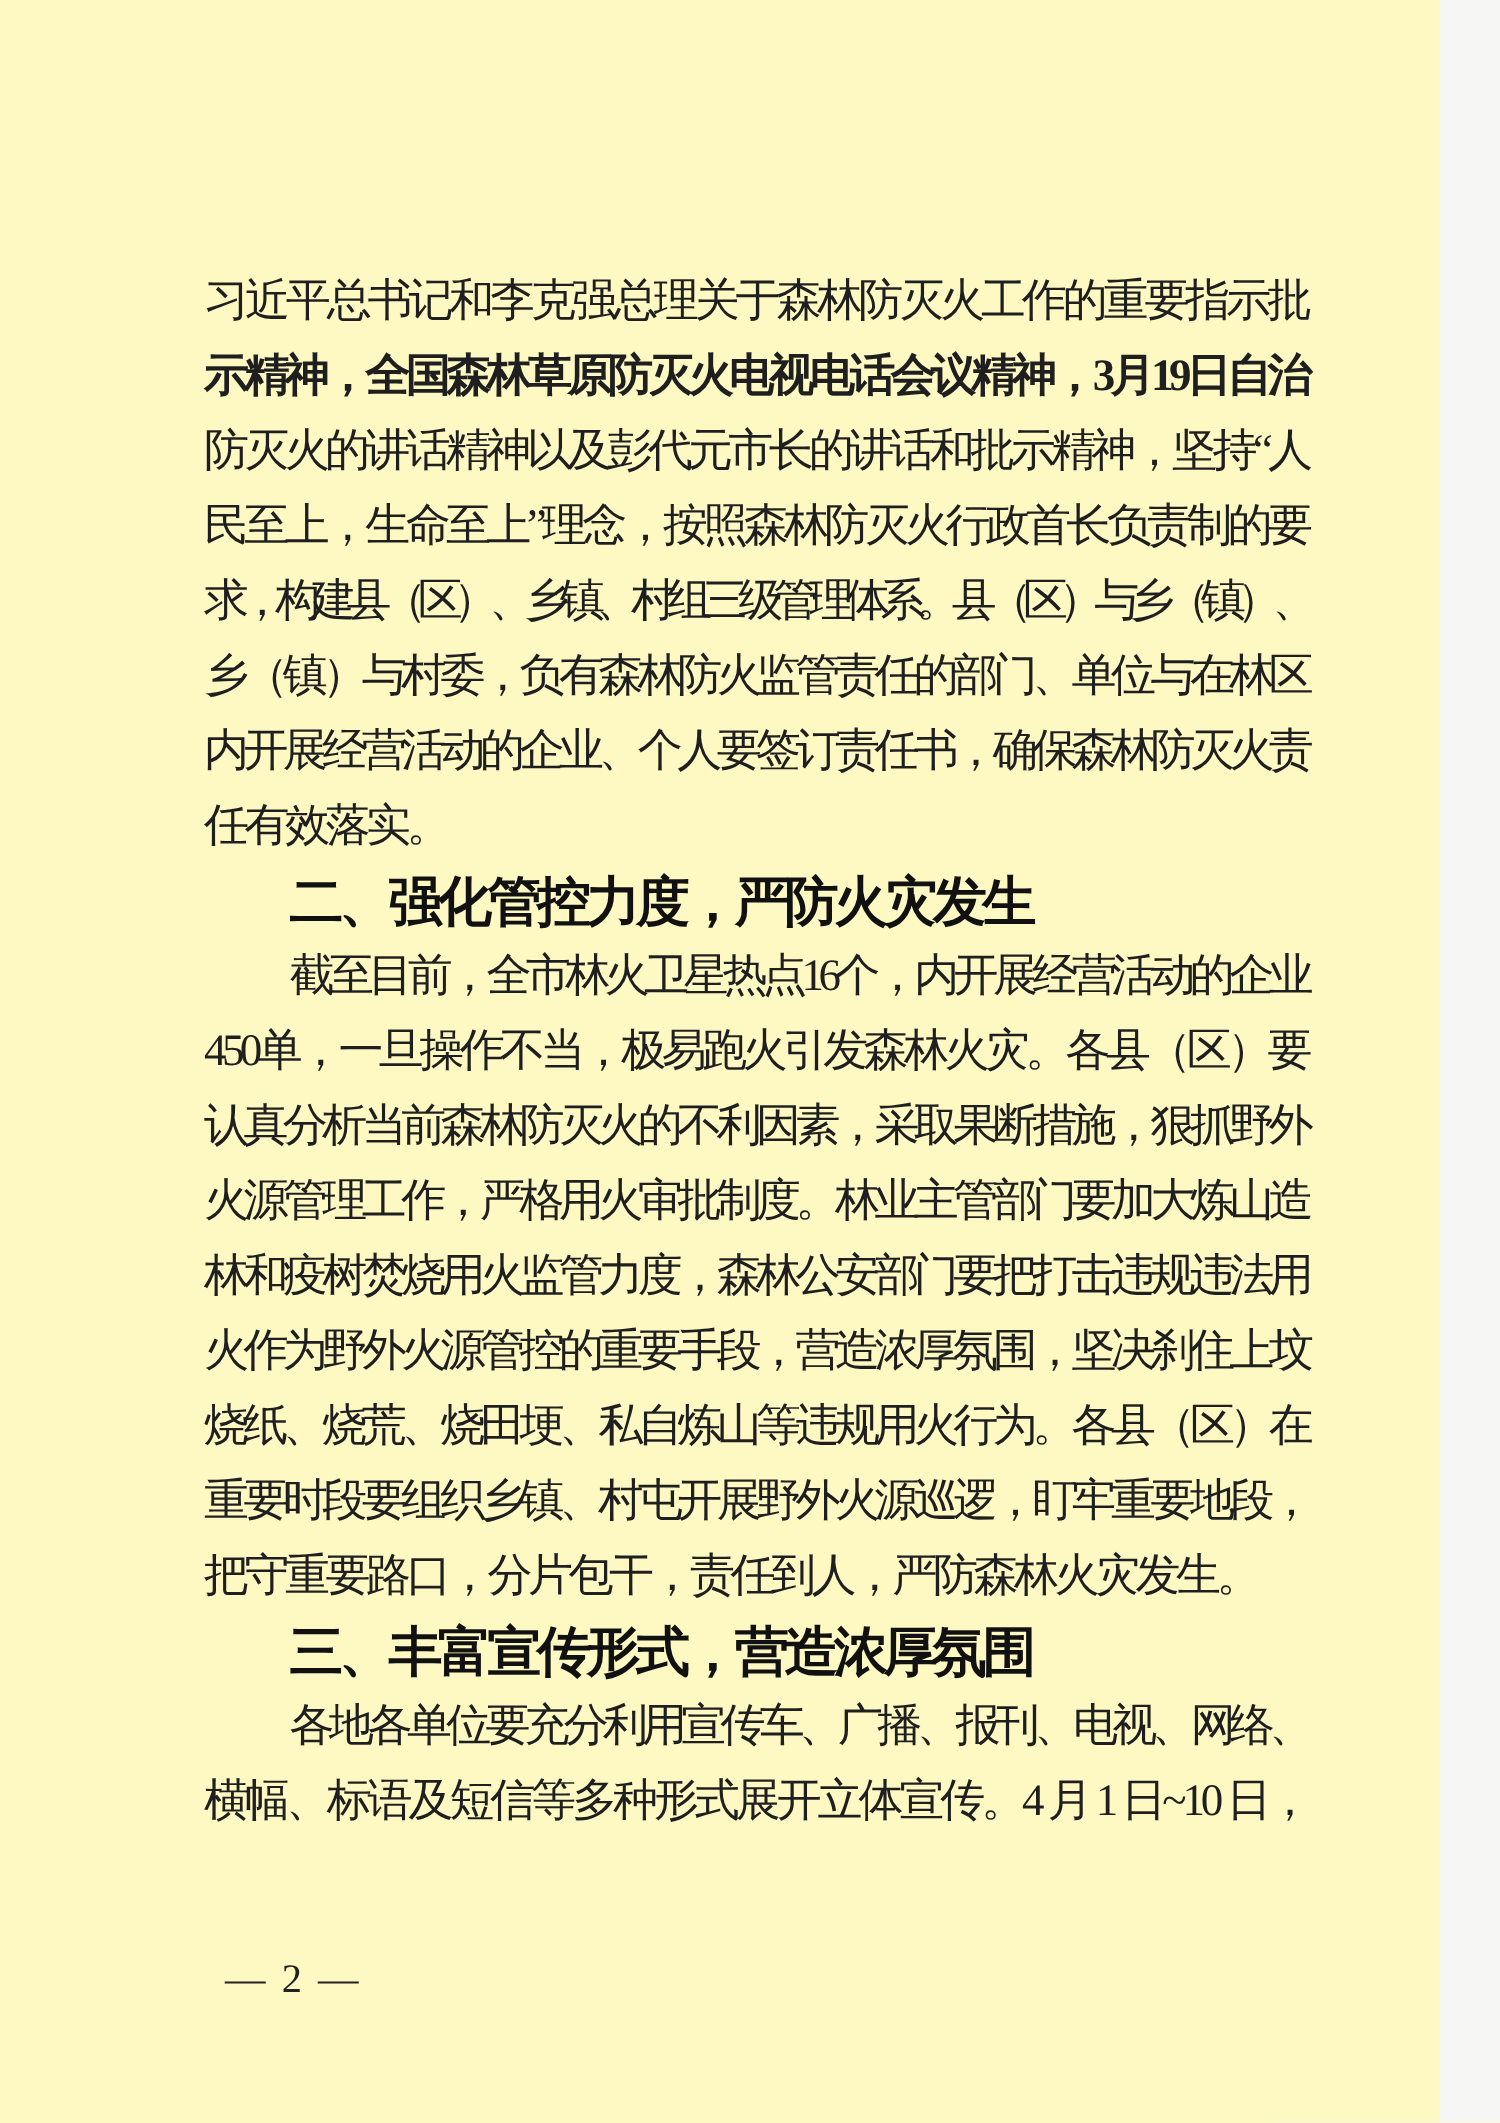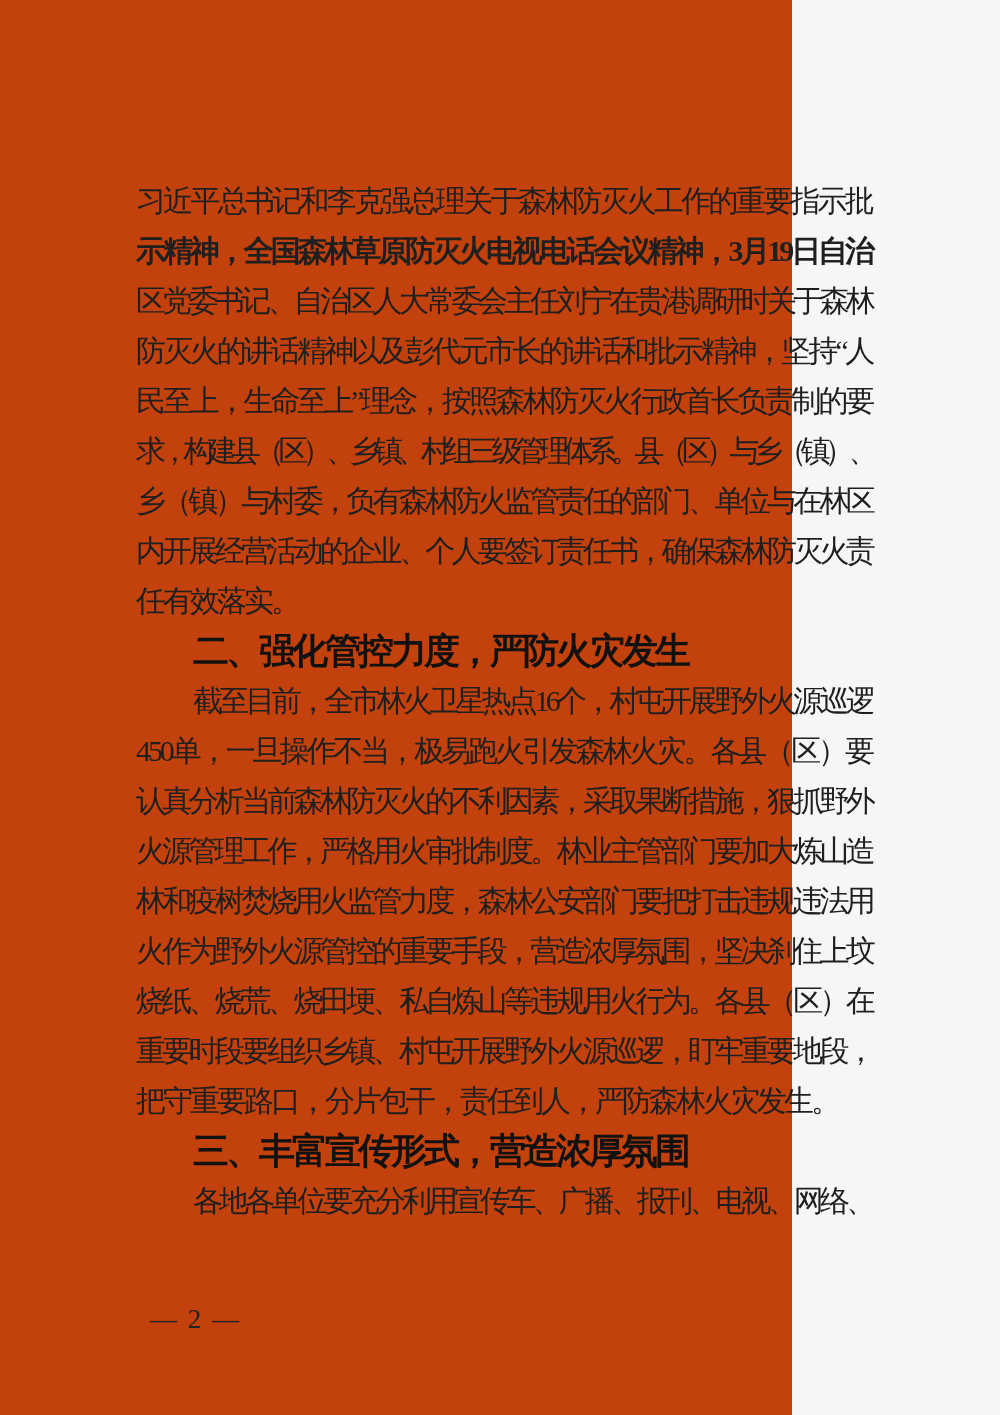--- a/index.html
+++ b/index.html
@@ -10,23 +10,23 @@
     width: 1000px;
     height: 1415px;
     position: relative;
     background: #f6f6f4;
     font-family: "Liberation Serif", serif;
     overflow: hidden;
   }
   .page {
     position: absolute;
     left: 0; top: 0;
-    width: 792px;
+    width: 960px;
     height: 1415px;
-    background: #c2410c;
+    background: #fef9c3;
   }
   .textblock {
     position: absolute;
     left: 136px;
     top: 176px;
     width: 736px;
   }
   .line {
     height: 50px;
     line-height: 50px;
@@ -58,34 +58,34 @@
     font-family: "Liberation Serif", serif;
   }
 </style>
 </head>
 <body>
 
 <div class="page">
   <div class="textblock">
     <div class="line fit" style="letter-spacing: -2.74px;">习近平总书记和李克强总理关于森林防灭火工作的重要指示批</div>
     <div class="line fit" style="letter-spacing: -3.07px; font-weight: bold;">示精神，全国森林草原防灭火电视电话会议精神，3月19日自治</div>
-    <div class="line fit" style="letter-spacing: -3.71px;">区党委书记、自治区人大常委会主任刘宁在贵港调研时关于森林</div>
     <div class="line fit" style="letter-spacing: -3.11px;">防灭火的讲话精神以及彭代元市长的讲话和批示精神，坚持“人</div>
     <div class="line fit" style="letter-spacing: -3.11px;">民至上，生命至上”理念，按照森林防灭火行政首长负责制的要</div>
     <div class="line fit" style="letter-spacing: -6.26px;">求，构建县（区）、乡镇、村组三级管理体系。县（区）与乡（镇）、</div>
     <div class="line fit" style="letter-spacing: -3.71px;">乡（镇）与村委，负有森林防火监管责任的部门、单位与在林区</div>
     <div class="line fit" style="letter-spacing: -3.71px;">内开展经营活动的企业、个人要签订责任书，确保森林防灭火责</div>
     <div class="line end">任有效落实。</div>
     <div class="line heading">二、强化管控力度，严防火灾发生</div>
-    <div class="line fit indent" style="letter-spacing: -3.74px;">截至目前，全市林火卫星热点16个，村屯开展野外火源巡逻</div>
+    <div class="line fit indent" style="letter-spacing: -3.74px;">截至目前，全市林火卫星热点16个，内开展经营活动的企业</div>
     <div class="line fit" style="letter-spacing: -3.07px;">450单，一旦操作不当，极易跑火引发森林火灾。各县（区）要</div>
     <div class="line fit" style="letter-spacing: -3.71px;">认真分析当前森林防灭火的不利因素，采取果断措施，狠抓野外</div>
     <div class="line fit" style="letter-spacing: -3.71px; text-align: center;">火源管理工作，严格用火审批制度。林业主管部门要加大炼山造</div>
     <div class="line fit" style="letter-spacing: -3.71px;">林和疫树焚烧用火监管力度，森林公安部门要把打击违规违法用</div>
     <div class="line fit" style="letter-spacing: -3.71px;">火作为野外火源管控的重要手段，营造浓厚氛围，坚决刹住上坟</div>
     <div class="line fit" style="letter-spacing: -3.71px;">烧纸、烧荒、烧田埂、私自炼山等违规用火行为。各县（区）在</div>
     <div class="line fit" style="letter-spacing: -3.71px; text-align: right;">重要时段要组织乡镇、村屯开展野外火源巡逻，盯牢重要地段，</div>
     <div class="line end">把守重要路口，分片包干，责任到人，严防森林火灾发生。</div>
     <div class="line heading">三、丰富宣传形式，营造浓厚氛围</div>
     <div class="line fit indent" style="letter-spacing: -3.88px;">各地各单位要充分利用宣传车、广播、报刊、电视、网络、</div>
+    <div class="line fit" style="letter-spacing: -2.73px;">横幅、标语及短信等多种形式展开立体宣传。4 月 1 日~10 日，</div>
   </div>
   <div class="footer">— 2 —</div>
 </div>
 
 </body></html>

